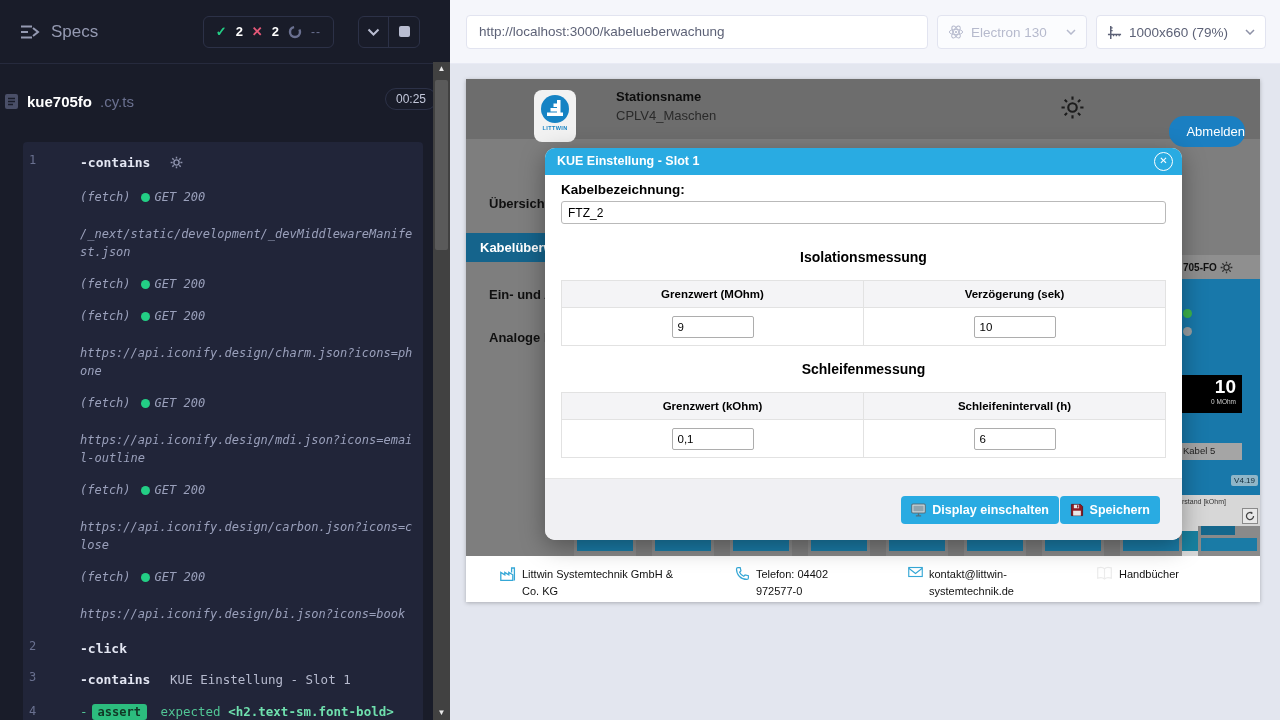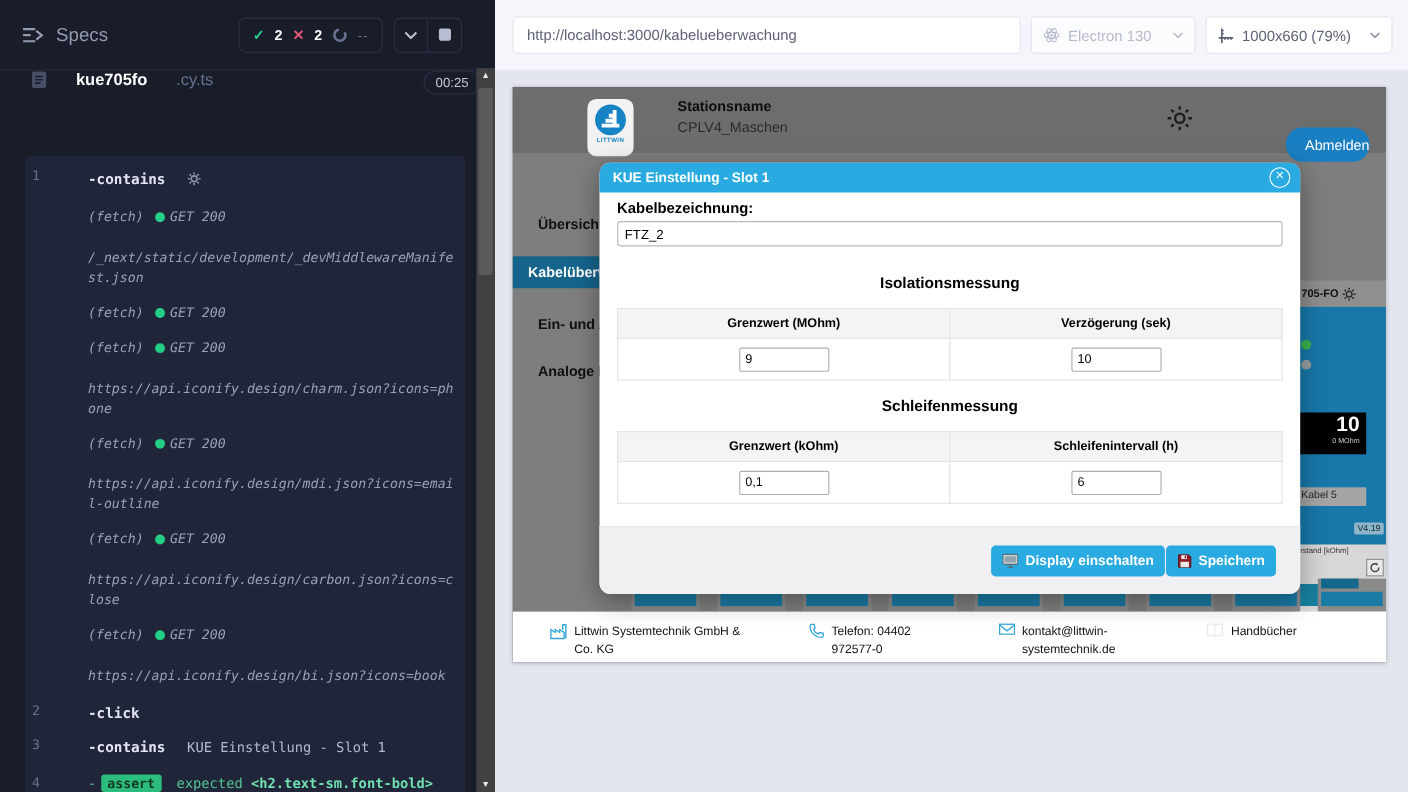--- a/index.html
+++ b/index.html
@@ -1,34 +1,34 @@
 <!DOCTYPE html>
 <html><head>
 <meta charset="utf-8">
 <style>
   * { margin:0; padding:0; box-sizing:border-box; }
   html,body { width:1280px; height:720px; overflow:hidden; font-family:"Liberation Sans", sans-serif; background:#e3e6ef; }
   #stage { position:relative; width:1280px; height:720px; }
 
   
   .reporter { position:absolute; left:0; top:0; width:450px; height:720px; background:#191c29; color:#e3e6f2; }
-  .rep-header { display:flex; align-items:center; width:433px; height:64px; padding:0 13px 0 20px; border-bottom:1px solid #262a3d; gap:10px; }
+  .rep-header { display:flex; align-items:center; width:433px; height:64px; padding:0 13px 0 20px; border-bottom:1px solid #262a3d; gap:24px; }
   .specs-toggle { display:flex; align-items:center; gap:10px; cursor:pointer; }
   .specs-title { font-size:17px; color:#959ab2; }
   .stats-box { margin-left:auto; display:flex; align-items:center; gap:9px; height:32px; padding:0 12px; border:1px solid #2c3147; border-radius:6px; }
   .stat-val { font-size:13px; font-weight:bold; color:#ffffff; }
   .glyph-pass { color:#23ce85; font-size:13px; font-weight:bold; }
   .glyph-fail { color:#e45878; font-size:13px; font-weight:bold; }
   .stat-pending { font-size:12px; color:#6a7090; letter-spacing:1px; }
   .run-controls { display:flex; align-items:stretch; height:32px; border:1px solid #2c3147; border-radius:6px; overflow:hidden; }
   .run-controls > div { display:flex; align-items:center; justify-content:center; width:30px; cursor:pointer; }
   .run-controls > div:first-child { border-right:1px solid #2c3147; }
   .stop-square { width:11px; height:11px; background:#b9bdd1; border-radius:2px; }
 
-  .spec-row { display:flex; align-items:flex-start; height:46px; padding:0 13px 0 28px; gap:26px; }
+  .spec-row { display:flex; align-items:flex-end; height:46px; padding:0 13px 0 4px; gap:8px; }
   .spec-name { font-size:15px; font-weight:bold; color:#ffffff; }
   .spec-ext { font-size:15px; color:#6b7190; font-weight:normal; }
   .spec-timer { margin-left:auto; font-size:12px; color:#c3c7da; border:1px solid #2c3147; border-radius:13px; padding:3px 10px; }
 
   .testbody-row { display:flex; align-items:center; gap:7px; height:28px; padding-left:20px; cursor:pointer; }
   .testbody-label { font-size:11px; font-weight:bold; letter-spacing:.5px; color:#ccd0e2; }
 
   .cmd-log { position:absolute; left:23px; top:142px; width:400px; background:#212539; border-radius:4px; padding:4px 0 6px 0; font-family:"DejaVu Sans Mono", monospace; }
   .cmd-row { position:relative; padding:6px 10px 6px 57px; }
   .cmd-num { position:absolute; left:6px; top:7px; width:40px; font-size:12px; color:#6a7190; }

